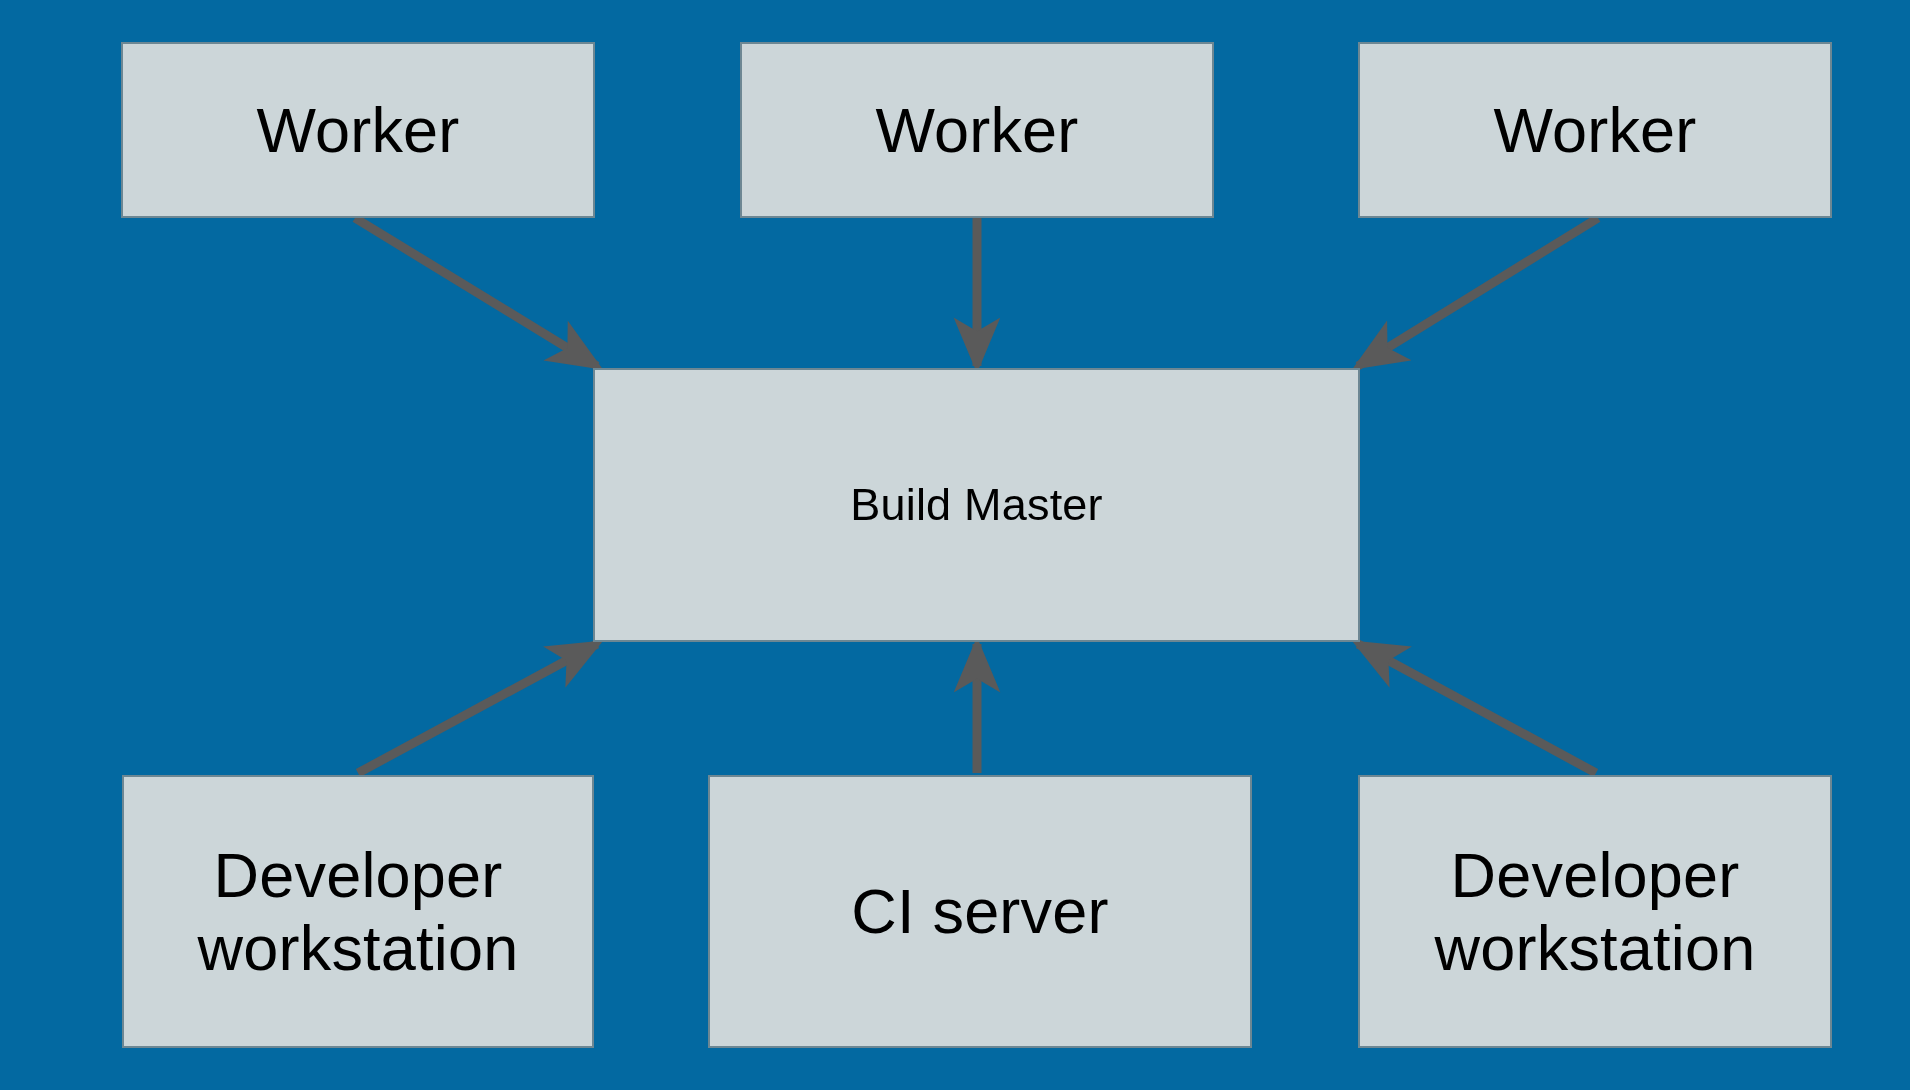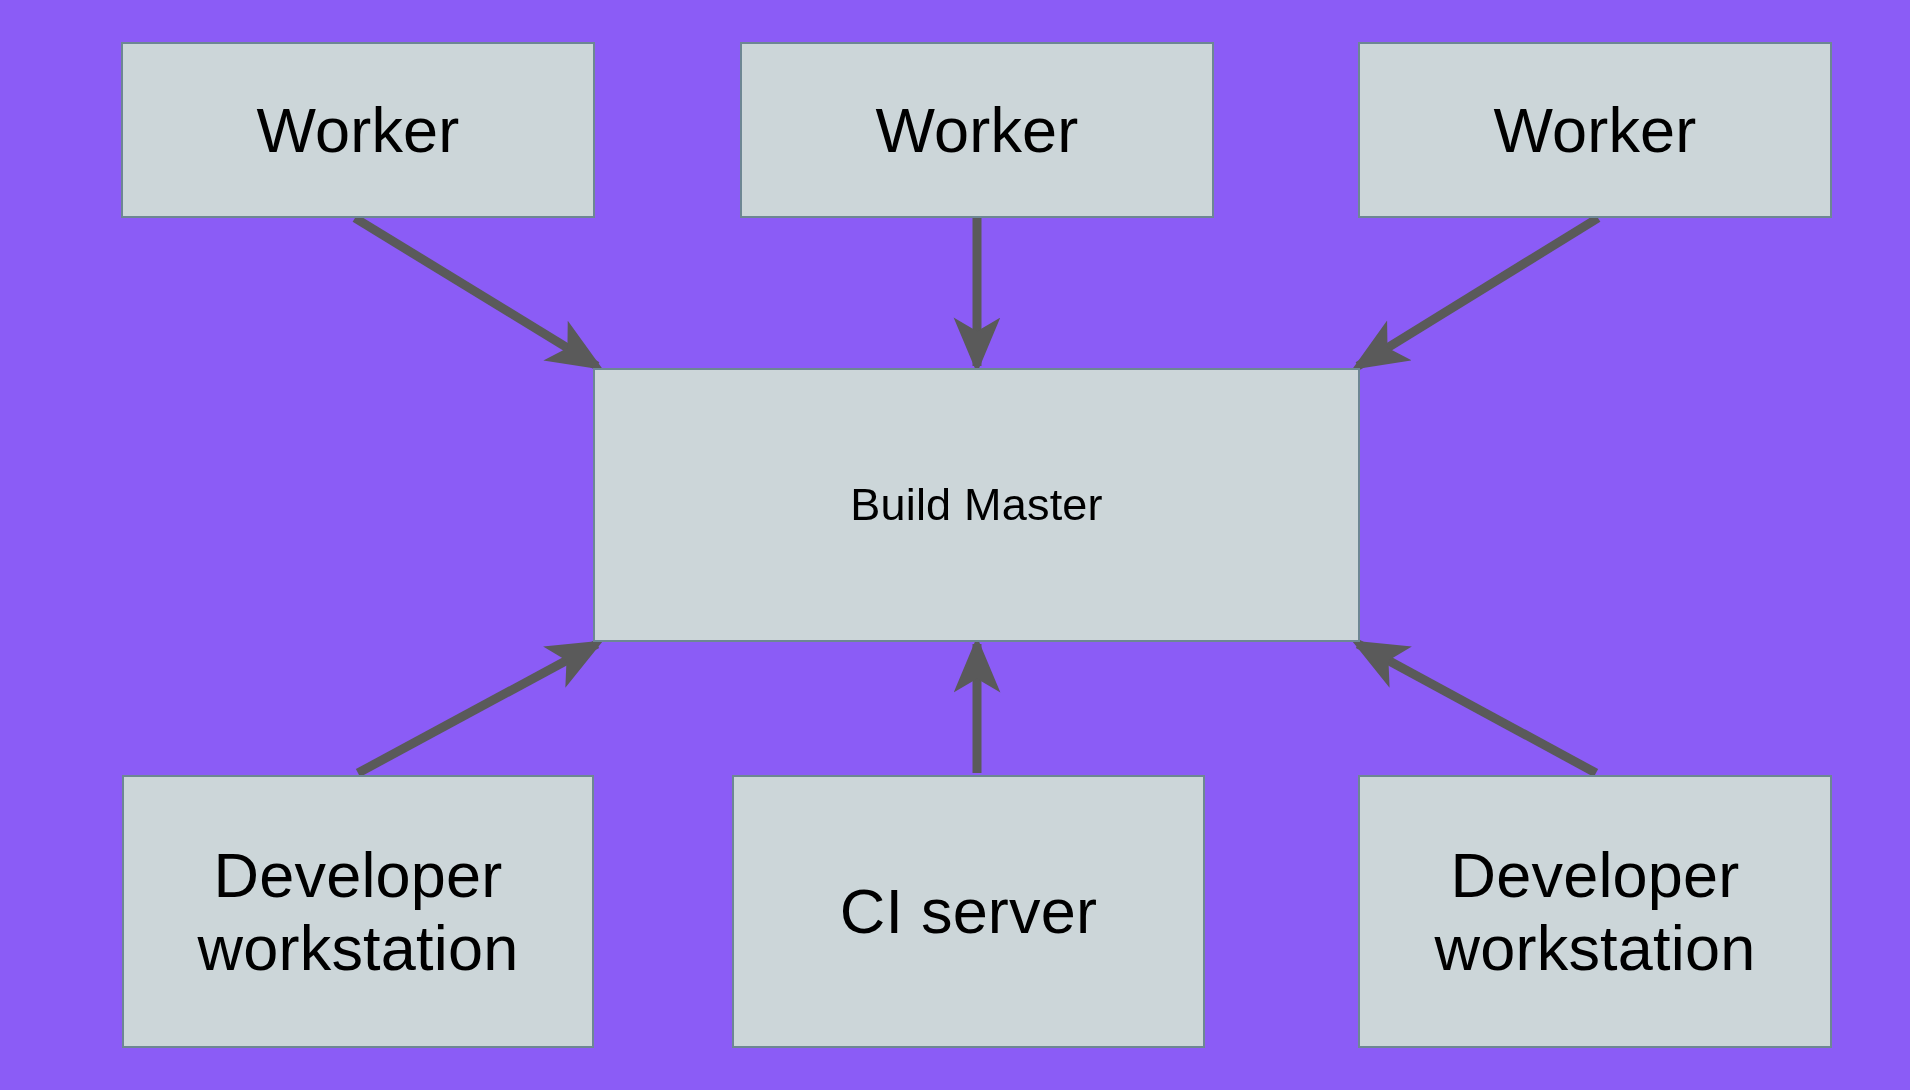--- a/index.html
+++ b/index.html
@@ -41,21 +41,21 @@
     white-space: pre-line;
   }
   .label-worker { font-size: 63px; }
   .label-master { font-size: 63px; }
   .label-dev    { font-size: 63px; }
   .label-ci     { font-size: 63px; }
 </style>
 </head>
 <body>
 
-<div id="canvas" style="background: #8b5cf6;">
+<div id="canvas" style="background: #0369a1;">
 
   <svg id="edges" viewBox="0 0 1910 1090" width="1910" height="1090" xmlns="http://www.w3.org/2000/svg">
     <defs>
       <marker id="arrowhead" markerWidth="7" markerHeight="7" refX="5.4" refY="2.6" orient="auto" markerUnits="strokeWidth">
         <path d="M0,0 L6.2,2.6 L0,5.2 L1.55,2.6 Z" fill="#5a5a5a"></path>
       </marker>
     </defs>
 
     <line x1="355" y1="218" x2="597" y2="366" stroke="#5a5a5a" stroke-width="9" marker-end="url(#arrowhead)"></line>
 
@@ -84,21 +84,21 @@
 
   <div class="node" id="node-build-master" style="left: 593px; top: 368px; width: 767px; height: 274px; background: rgb(204, 214, 217); border-color: rgb(109, 135, 147);">
     <span class="node-label label-master" style="font-size: 45px; color: rgb(0, 0, 0);">Build Master</span>
   </div>
 
   <div class="node" id="node-developer-workstation-left" style="left: 122px; top: 775px; width: 472px; height: 273px; background: rgb(204, 214, 217); border-color: rgb(109, 135, 147);">
     <span class="node-label label-dev" style="font-size: 63px; color: rgb(0, 0, 0);">Developer
 workstation</span>
   </div>
 
-  <div class="node" id="node-ci-server" style="left: 732px; top: 775px; width: 473px; height: 273px; background: rgb(204, 214, 217); border-color: rgb(109, 135, 147);">
+  <div class="node" id="node-ci-server" style="left: 708px; top: 775px; width: 544px; height: 273px; background: rgb(204, 214, 217); border-color: rgb(109, 135, 147);">
     <span class="node-label label-ci" style="font-size: 63px; color: rgb(0, 0, 0);">CI server</span>
   </div>
 
   <div class="node" id="node-developer-workstation-right" style="left: 1358px; top: 775px; width: 474px; height: 273px; background: rgb(204, 214, 217); border-color: rgb(109, 135, 147);">
     <span class="node-label label-dev" style="font-size: 63px; color: rgb(0, 0, 0);">Developer
 workstation</span>
   </div>
 
 </div>
 

